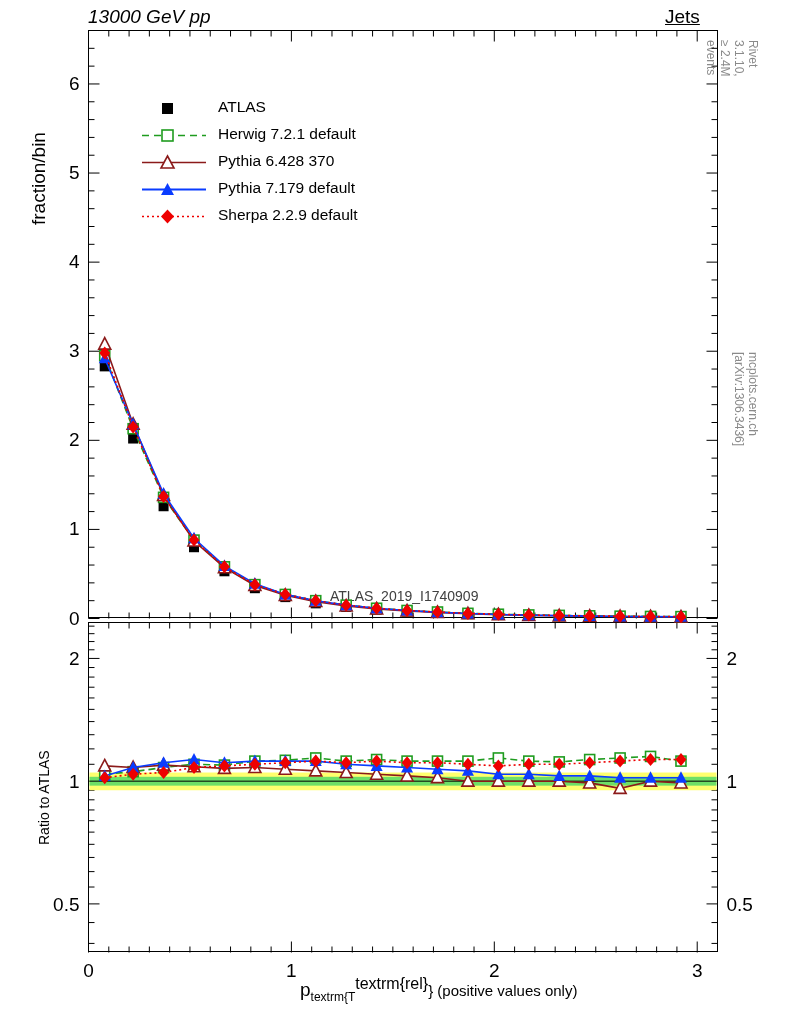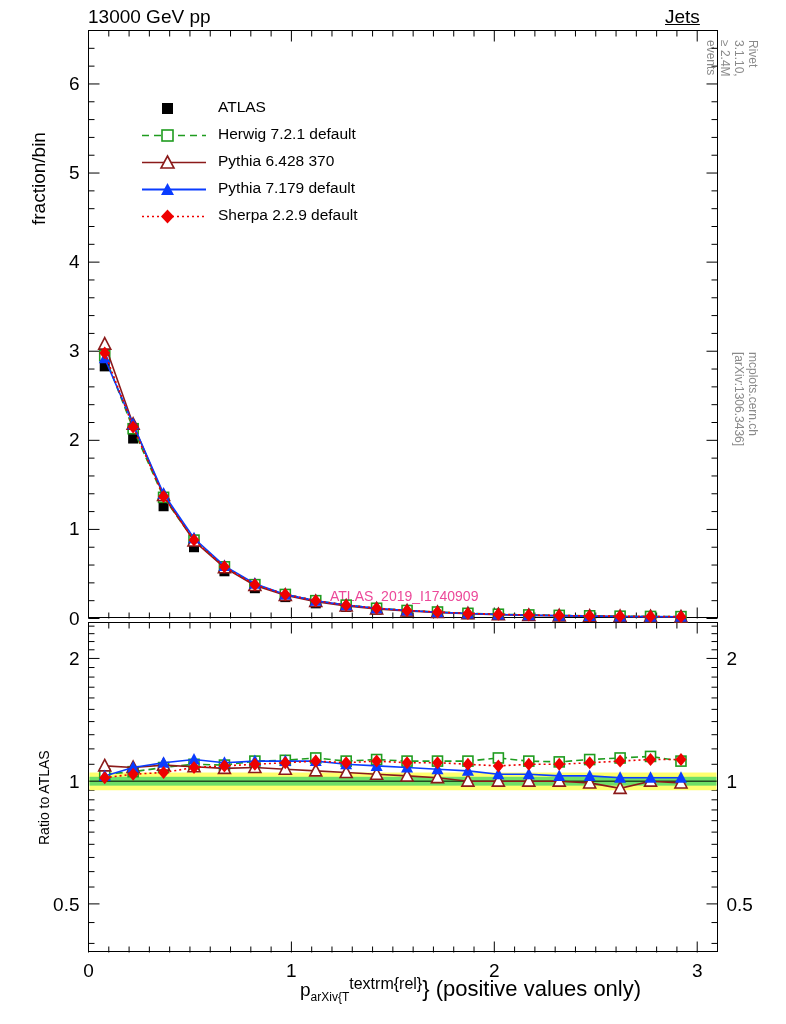--- a/index.html
+++ b/index.html
@@ -13,48 +13,48 @@
   #mainframe{position:absolute;left:88px;top:30px;width:630px;height:588px;border:1px solid #000;box-sizing:border-box;}
   #ratioframe{position:absolute;left:88px;top:622px;width:630px;height:330px;border:1px solid #000;box-sizing:border-box;}
 
   .sidetxt{position:absolute;font-size:12px;color:#8a8a8a;transform-origin:0 0;}
 
   .legend{position:absolute;left:140px;top:95px;font-size:15.5px;}
   .legrow{position:relative;height:27px;}
   .legsym{position:absolute;left:0;top:0;width:70px;height:27px;}
   .legtxt{position:absolute;left:78px;top:3px;white-space:nowrap;}
 
-  .wm{position:absolute;font-size:14px;color:#ec4899;text-align:right;}
+  .wm{position:absolute;font-size:14px;color:#404040;text-align:right;}
 
   svg{position:absolute;left:0;top:0;overflow:visible;}
 </style>
 </head>
 <body>
 
 <div id="root">
 
-  <div class="txt hdr" style="left:88px;top:6px;">13000 GeV pp</div>
+  <div class="txt hdr" style="left:88px;top:6px;font-style:italic;">13000 GeV pp</div>
   <div class="txt hdr" style="left:665px;top:6px;text-decoration:underline;">Jets</div>
 
   <div class="sidetxt" style="left:760px;top:40px;transform:rotate(90deg);">Rivet 3.1.10, ≥ 2.4M events</div>
   <div class="sidetxt" style="left:760px;top:352px;transform:rotate(90deg);">mcplots.cern.ch [arXiv:1306.3436]</div>
 
   <div id="mainframe"></div>
 
   <div id="ratioframe"></div>
 
   <div class="txt" style="left:28px;top:225px;font-size:19px;transform:rotate(-90deg);transform-origin:0 0;">fraction/bin</div>
 
   <div class="txt" style="left:36px;top:845px;font-size:14px;transform:rotate(-90deg);transform-origin:0 0;">Ratio to ATLAS</div>
 
 
   <div class="wm" style="left:330px;top:588px;">ATLAS_2019_I1740909</div>
 
   <div class="txt" style="left:300px;top:975px;font-size:19px;">
-    <span>p</span><span style="font-size:12px;vertical-align:-5px;">arXiv{T</span><span style="font-size:16px;vertical-align:7px;">textrm{rel}</span><span style="font-size:22px;">} (positive values only)</span>
+    <span>p</span><span style="font-size:12px;vertical-align:-5px;">textrm{T</span><span style="font-size:16px;vertical-align:7px;">textrm{rel}</span><span style="font-size:15px;">} (positive values only)</span>
   </div>
 
   <div class="legend">
     <div class="legrow">
       <svg class="legsym" width="70" height="27">
         <rect x="22" y="8" width="11" height="11" fill="#000"></rect>
       </svg>
       <span class="legtxt">ATLAS</span>
     </div>
     <div class="legrow">

